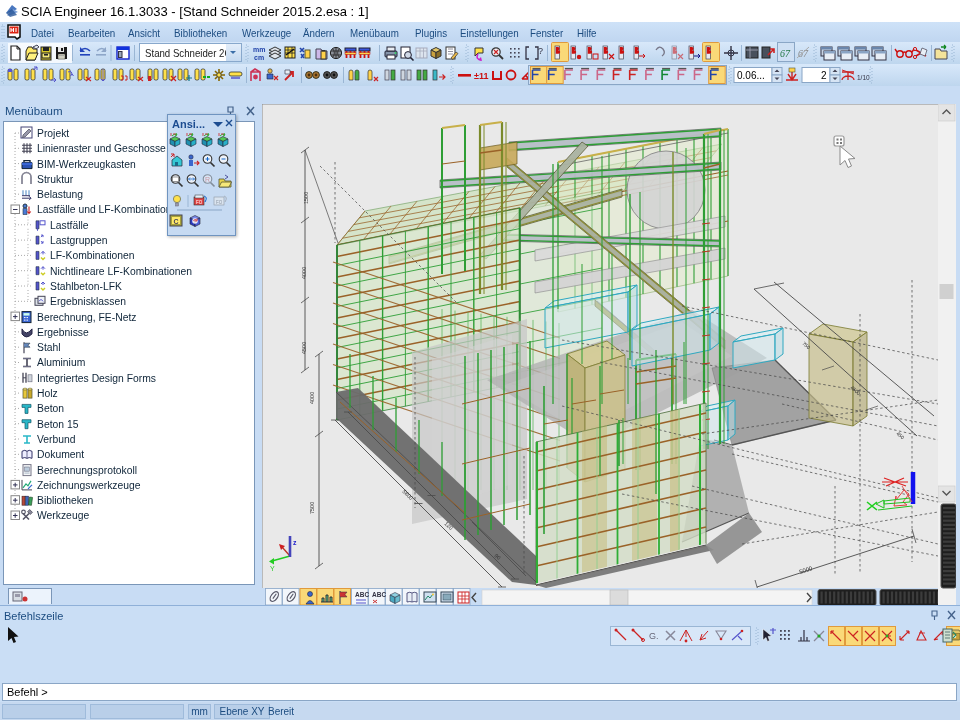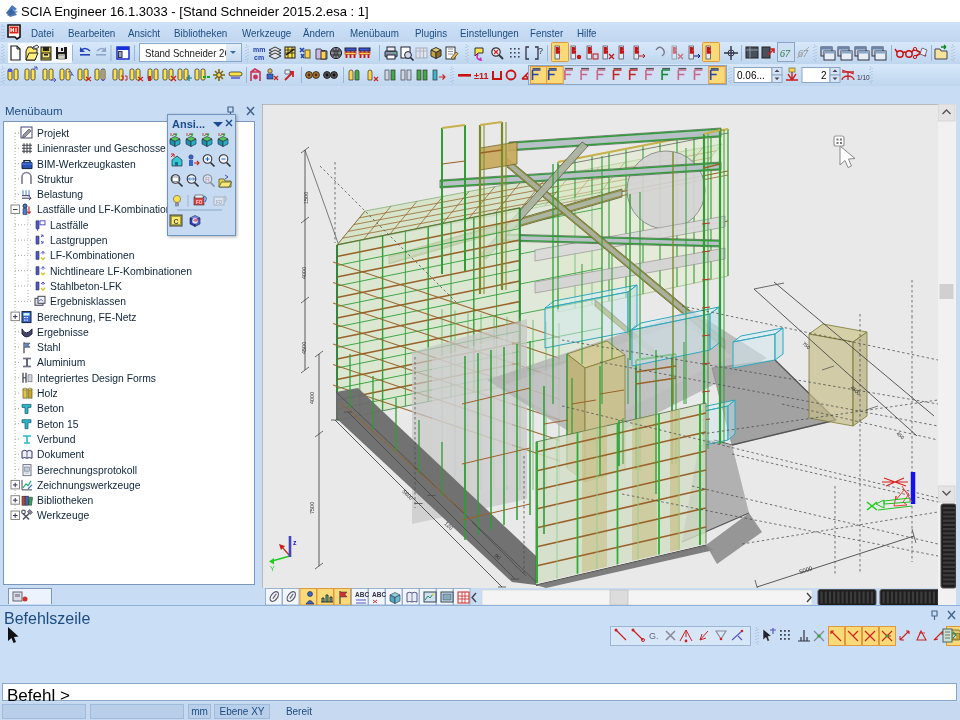--- a/index.html
+++ b/index.html
@@ -17,22 +17,22 @@
 #combo .btn { position:absolute; right:0; top:0; width:15px; height:17px; background:linear-gradient(#e4eefa,#c6daf0); }
 #combo .btn:after { content:""; position:absolute; left:4px; top:7px; border:3.5px solid transparent; border-top-color:#3a6ea8; }
 #treehead { left:5px; top:105px; font-size:11.5px; color:#1c4c80; }
 #treebox { left:3px; top:121px; width:252px; height:464px; background:#fff; border:1px solid #7a96b8; }
 #tabstrip { left:0; top:586px; width:262px; height:21px; background:#c8dcf4; }
 #tab1 { left:8px; top:588px; width:44px; height:16px; background:#ecf3fc; border:1px solid #7a96b8; border-bottom:none; }
 #viewport { left:262px; top:104px; width:676px; height:484px; background:#e9e9e9; }
 #vbottom { left:262px; top:588px; width:676px; height:19px; background:#c8dcf4; }
 #vscroll { left:938px; top:104px; width:18px; height:484px; background:#f1f1f1; }
 #cmdpanel { left:0; top:605px; width:960px; height:97px; background:#cadef5; border-top:1px solid #8fb0d8; }
-#cmdhead { left:4px; top:610px; font-size:16px; color:#1c4c80; }
-#cmdinput { left:2px; top:683px; width:955px; height:18px; background:#fff; border:1px solid #8aa6c6; font-size:17px; color:#000; }
+#cmdhead { left:4px; top:610px; font-size:11px; color:#1c4c80; }
+#cmdinput { left:2px; top:683px; width:955px; height:18px; background:#fff; border:1px solid #8aa6c6; font-size:11px; color:#000; }
 #cmdinput span { position:absolute; left:4px; top:2px; }
 #statusbar { left:0; top:702px; width:960px; height:18px; background:#c6d9f0; }
 .seg { position:absolute; top:704px; height:15px; background:#b9cfe9; border:1px solid #9fbbdb; font-size:10.5px; color:#1c4c80; }
 .seg span { position:absolute; top:1px; width:100%; text-align:center; left:0; white-space:nowrap; font-size:10px;}
 .svgabs { position:absolute; }
 </style>
 </head>
 <body>
 <div id="app">
 <div id="titlebar" class="abs"></div>
@@ -1288,15 +1288,15 @@
 <div class="seg" style="left:90px;width:94px">
       <span></span>
     </div>
 <div class="seg" style="left:188px;width:23px">
       <span>mm</span>
     </div>
 <div class="seg" style="left:214px;width:56px">
       <span>Ebene XY</span>
     </div>
 <div class="seg" style="left:265px;width:46px;background:none;border-color:transparent">
-      <span style="text-align:right;left:2px">Bereit</span>
+      <span style="text-align:left;left:2px">Bereit</span>
     </div>
 </div>
 
 </body></html>

